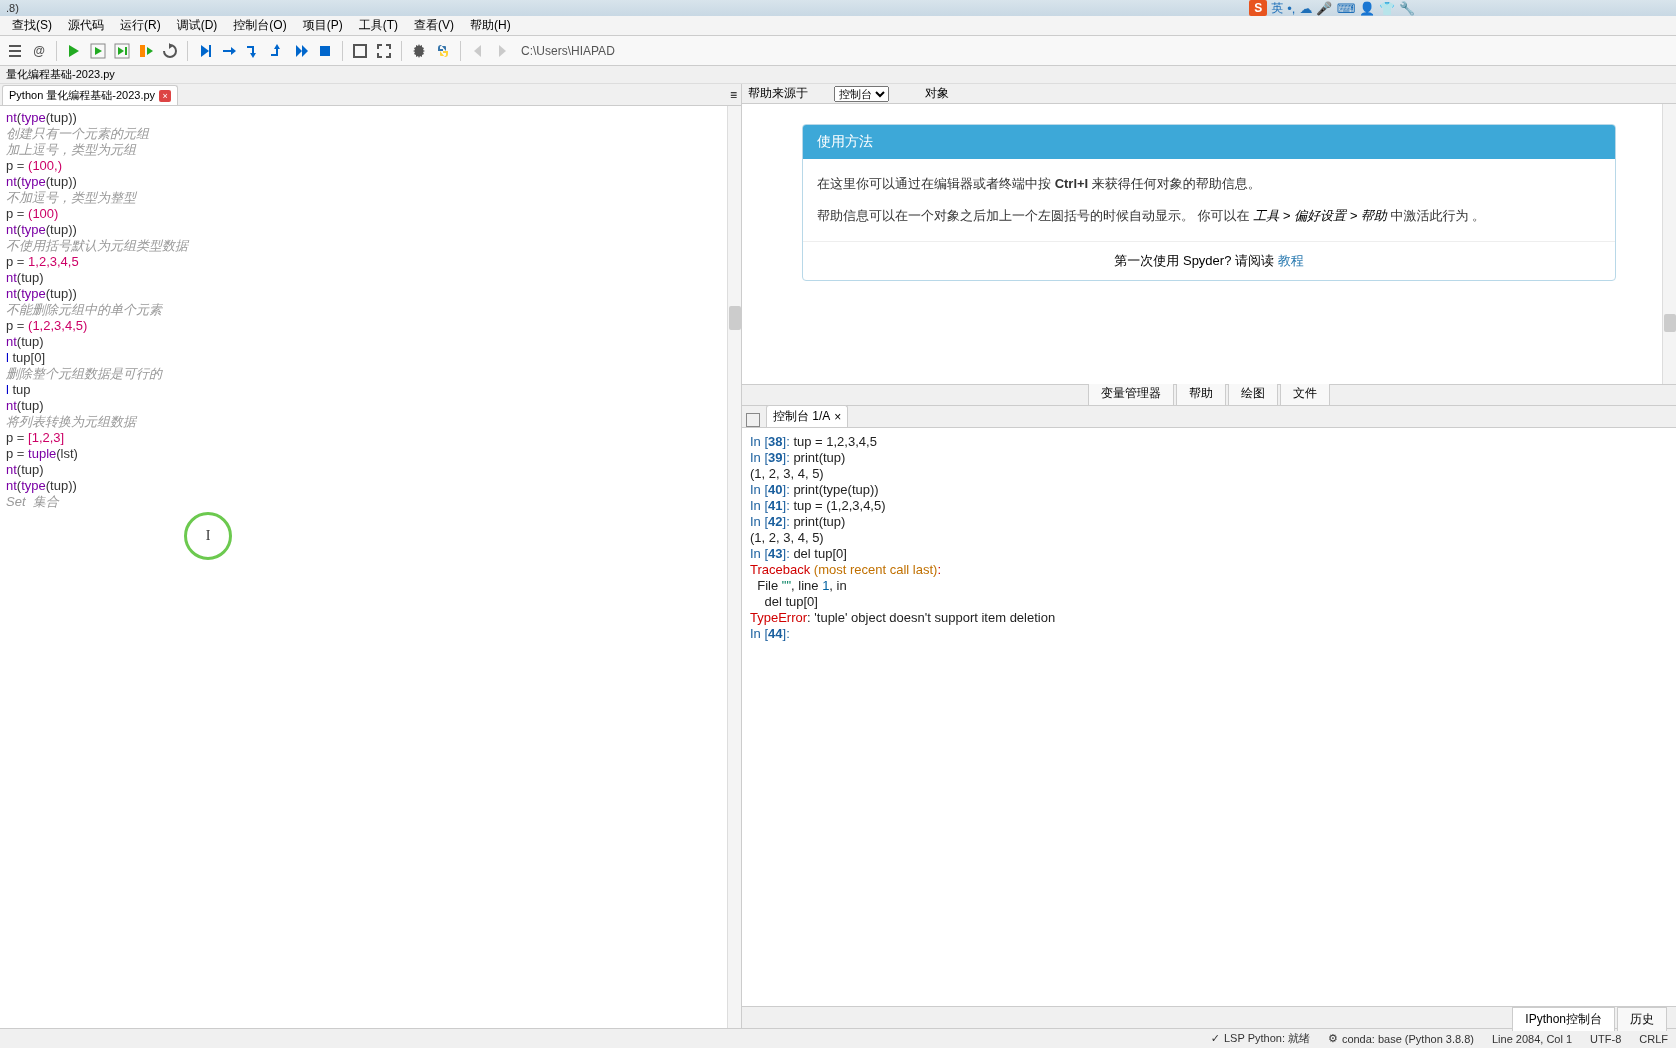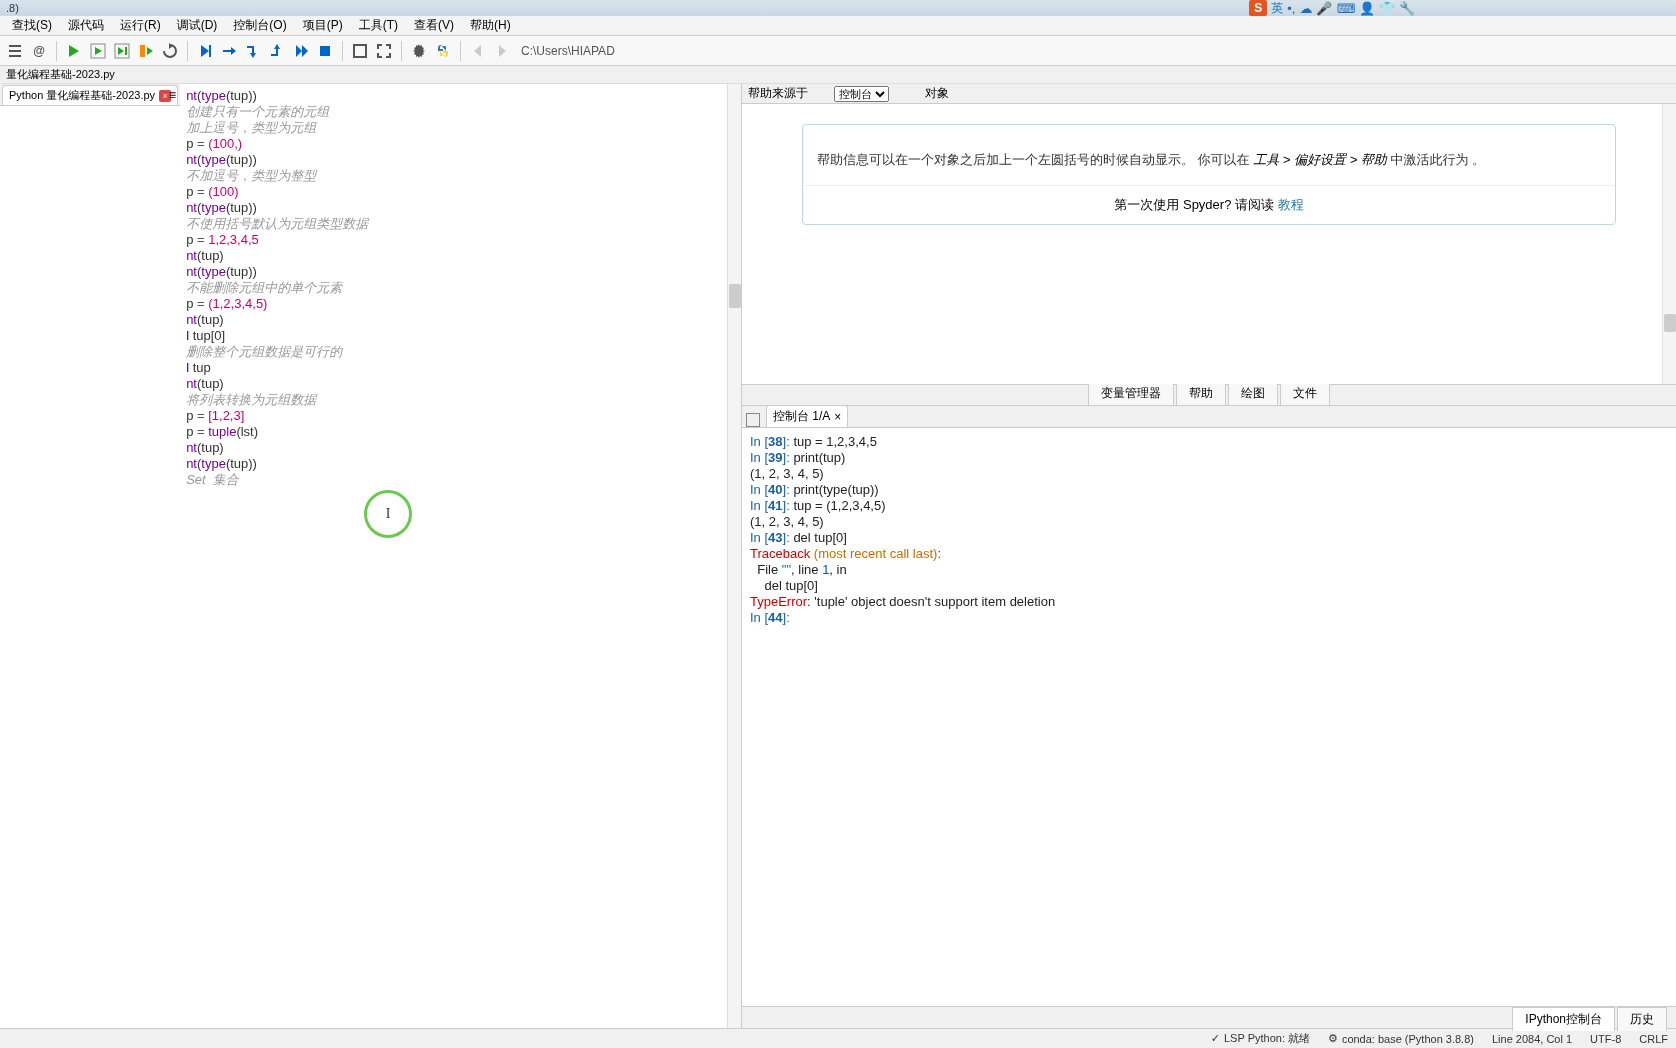--- a/index.html
+++ b/index.html
@@ -6,21 +6,21 @@
 body { width:1676px; height:1048px; background:#e8e8e8; overflow:hidden; font-size:12px; }
 .titlebar { height:16px; background:linear-gradient(#d8e4ec,#c8d8e4); padding:0 6px; font-size:11px; color:#333; display:flex; align-items:center; }
 .menubar { height:20px; background:#f4f4f4; display:flex; align-items:center; padding:0 4px; border-bottom:1px solid #ccc; }
 .menubar span { padding:2px 8px; cursor:pointer; }
 .toolbar { height:30px; background:#f8f8f8; display:flex; align-items:center; padding:0 4px; border-bottom:1px solid #ccc; gap:2px; }
 .toolbar .tbtn { width:22px; height:22px; display:flex; align-items:center; justify-content:center; cursor:pointer; border-radius:2px; }
 .toolbar .sep { width:1px; height:20px; background:#ccc; margin:0 4px; }
 .toolbar .path { margin-left:6px; color:#555; font-size:12px; }
 .breadcrumb { height:18px; background:#f0f0f0; padding:0 6px; font-size:11px; display:flex; align-items:center; border-bottom:1px solid #ddd; }
 .main { display:flex; height:calc(100% - 16px - 20px - 30px - 18px - 20px); }
-.left-pane { width:742px; display:flex; flex-direction:row; background:#fff; border-right:1px solid #ccc; }
+.left-pane { width:742px; display:flex; flex-direction:column; background:#fff; border-right:1px solid #ccc; }
 .editor-tabs { height:22px; background:#f0f0f0; display:flex; align-items:flex-end; padding:0 2px; border-bottom:1px solid #ccc; position:relative; }
 .editor-tab { background:#fff; border:1px solid #ccc; border-bottom:none; padding:2px 6px; font-size:11px; display:flex; align-items:center; gap:4px; border-radius:3px 3px 0 0; }
 .editor-tab .close { width:12px; height:12px; background:#d44; border-radius:2px; color:#fff; font-size:9px; display:flex; align-items:center; justify-content:center; cursor:pointer; }
 .editor-tabs .menu-icon { position:absolute; right:4px; top:4px; cursor:pointer; }
 .editor-body { flex:1; background:#fff; font-family:Consolas,monospace; font-size:13px; line-height:16px; padding:4px 2px; position:relative; overflow:hidden; color:#333; }
 .editor-body .line { white-space:pre; padding:0 4px; }
 .editor-body .hl { background:#ffeef0; }
 .c-kw { color:#0000cc; } .c-fn { color:#7a00a5; } .c-num { color:#cc0066; } .c-cmt { color:#999; font-style:italic; } .c-op { color:#555; } .c-id { color:#333; }
 .right-pane { flex:1; display:flex; flex-direction:column; }
 .help-head { height:20px; background:#f0f0f0; display:flex; align-items:center; padding:0 6px; font-size:12px; border-bottom:1px solid #ccc;gap:22px; }
@@ -270,21 +270,23 @@
   </div>
 
   <div class="right-pane">
     <div class="help-head">
       <span>帮助来源于</span>
       <select><option>控制台</option></select>
       <span style="margin-left:10px">对象</span>
     </div>
     <div class="help-body" style="position:relative">
       <div class="help-card">
+        <div class="hc-title">使用方法</div>
         <div class="hc-body">
+          <p><span>在这里你可以通过在编辑器或者终端中按 </span><b>Ctrl+I</b><span> 来获得任何对象的帮助信息。</span></p>
           <p style="margin-top:10px"><span>帮助信息可以在一个对象之后加上一个左圆括号的时候自动显示。 你可以在 </span><em>工具 &gt; 偏好设置 &gt; 帮助</em><span> 中激活此行为 。</span></p>
         </div>
         <div class="hc-foot">
           <span>第一次使用 Spyder? 请阅读 </span><a href="#">教程</a>
         </div>
       </div>
       <div class="vscroll">
           <div class="thumb" style="top:210px;height:18px"></div>
         </div>
     </div>
@@ -307,20 +309,21 @@
           <div class="cline"><span class="c-prompt">In [</span><span class="c-pnum">38</span><span class="c-prompt">]: </span>tup = 1,2,3,4,5</div>
           <div class="cline"></div>
           <div class="cline"><span class="c-prompt">In [</span><span class="c-pnum">39</span><span class="c-prompt">]: </span>print(tup)</div>
           <div class="cline">(1, 2, 3, 4, 5)</div>
           <div class="cline"></div>
           <div class="cline"><span class="c-prompt">In [</span><span class="c-pnum">40</span><span class="c-prompt">]: </span>print(type(tup))</div>
           <div class="cline"><class 'tuple'=""></class></div>
           <div class="cline"></div>
           <div class="cline"><span class="c-prompt">In [</span><span class="c-pnum">41</span><span class="c-prompt">]: </span>tup = (1,2,3,4,5)</div>
           <div class="cline"></div>
+          <div class="cline"><span class="c-prompt">In [</span><span class="c-pnum">42</span><span class="c-prompt">]: </span>print(tup)</div>
           <div class="cline">(1, 2, 3, 4, 5)</div>
           <div class="cline"></div>
           <div class="cline"><span class="c-prompt">In [</span><span class="c-pnum">43</span><span class="c-prompt">]: </span>del tup[0]</div>
           <div class="cline"><span class="c-err">Traceback </span><span class="c-trace">(most recent call last)</span><span class="c-err">:</span></div>
           <div class="cline"></div>
           <div class="cline">  File <span class="c-errstr">"<ipython-input-43-5afd275e7a2f>"</ipython-input-43-5afd275e7a2f></span>, line <span class="c-errn">1</span>, in <span class="c-errn"><module></module></span></div>
           <div class="cline">    del tup[0]</div>
           <div class="cline"></div>
           <div class="cline"><span class="c-err">TypeError</span>: 'tuple' object doesn't support item deletion</div>
           <div class="cline"></div>

